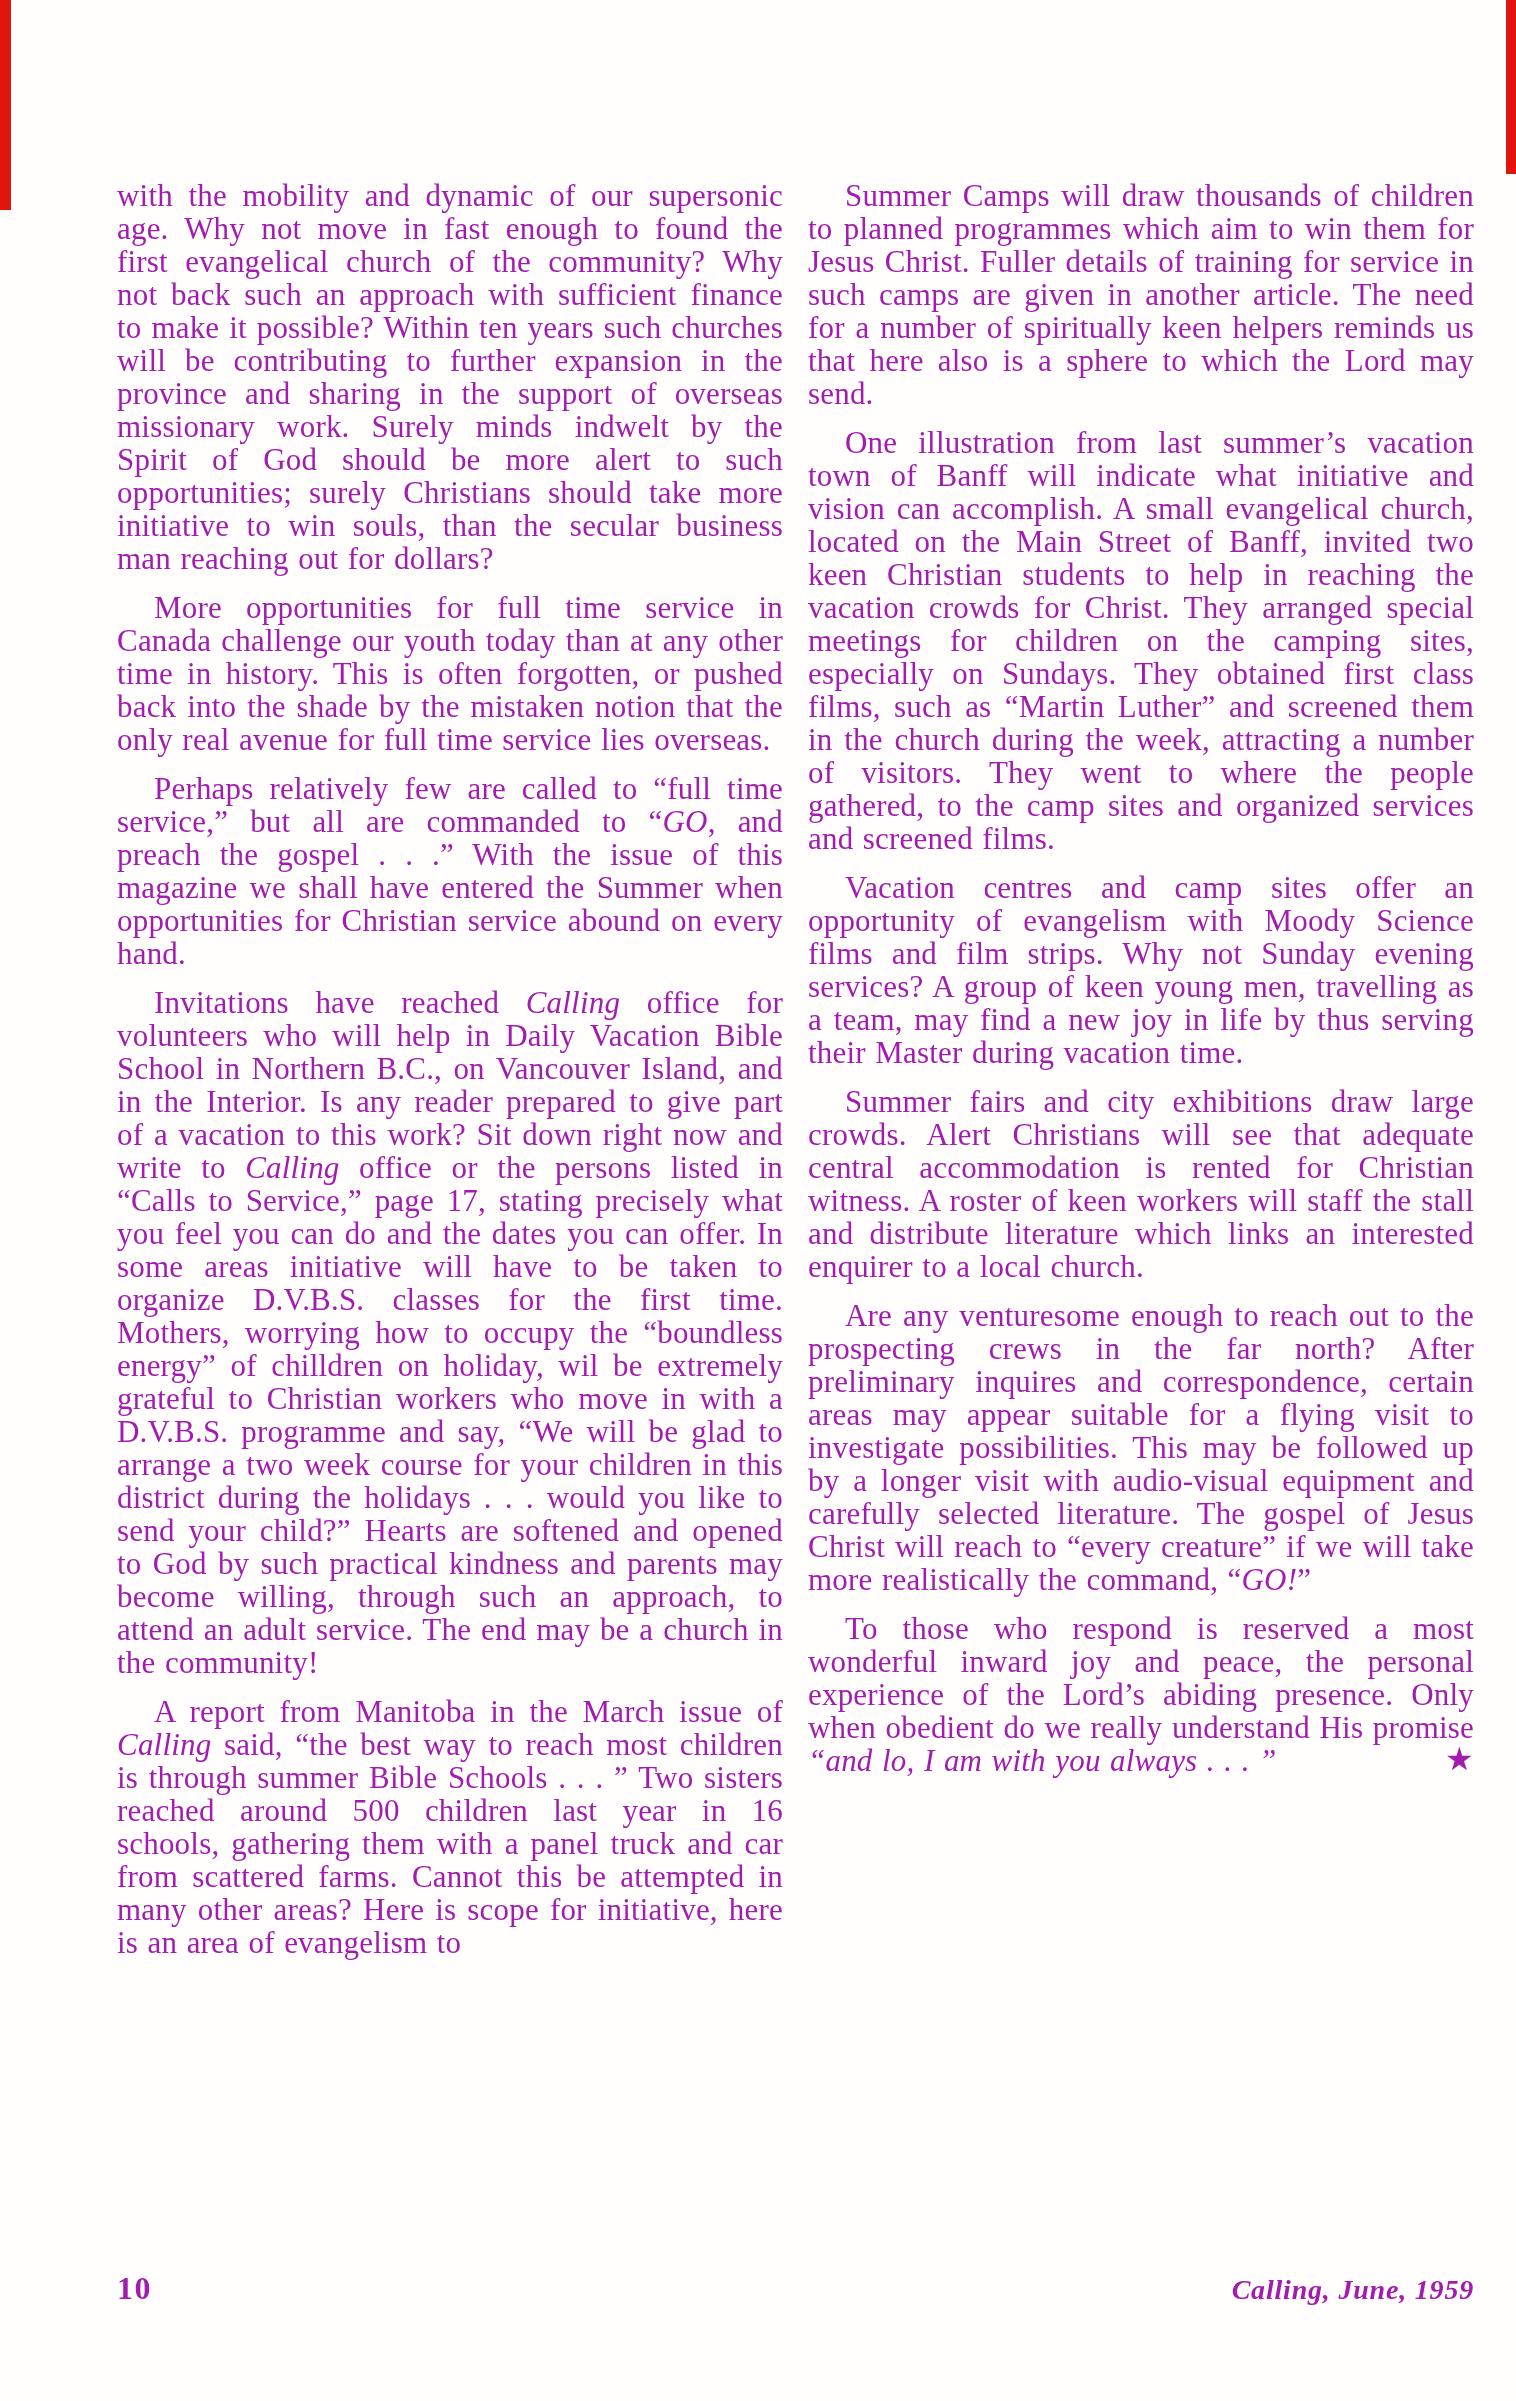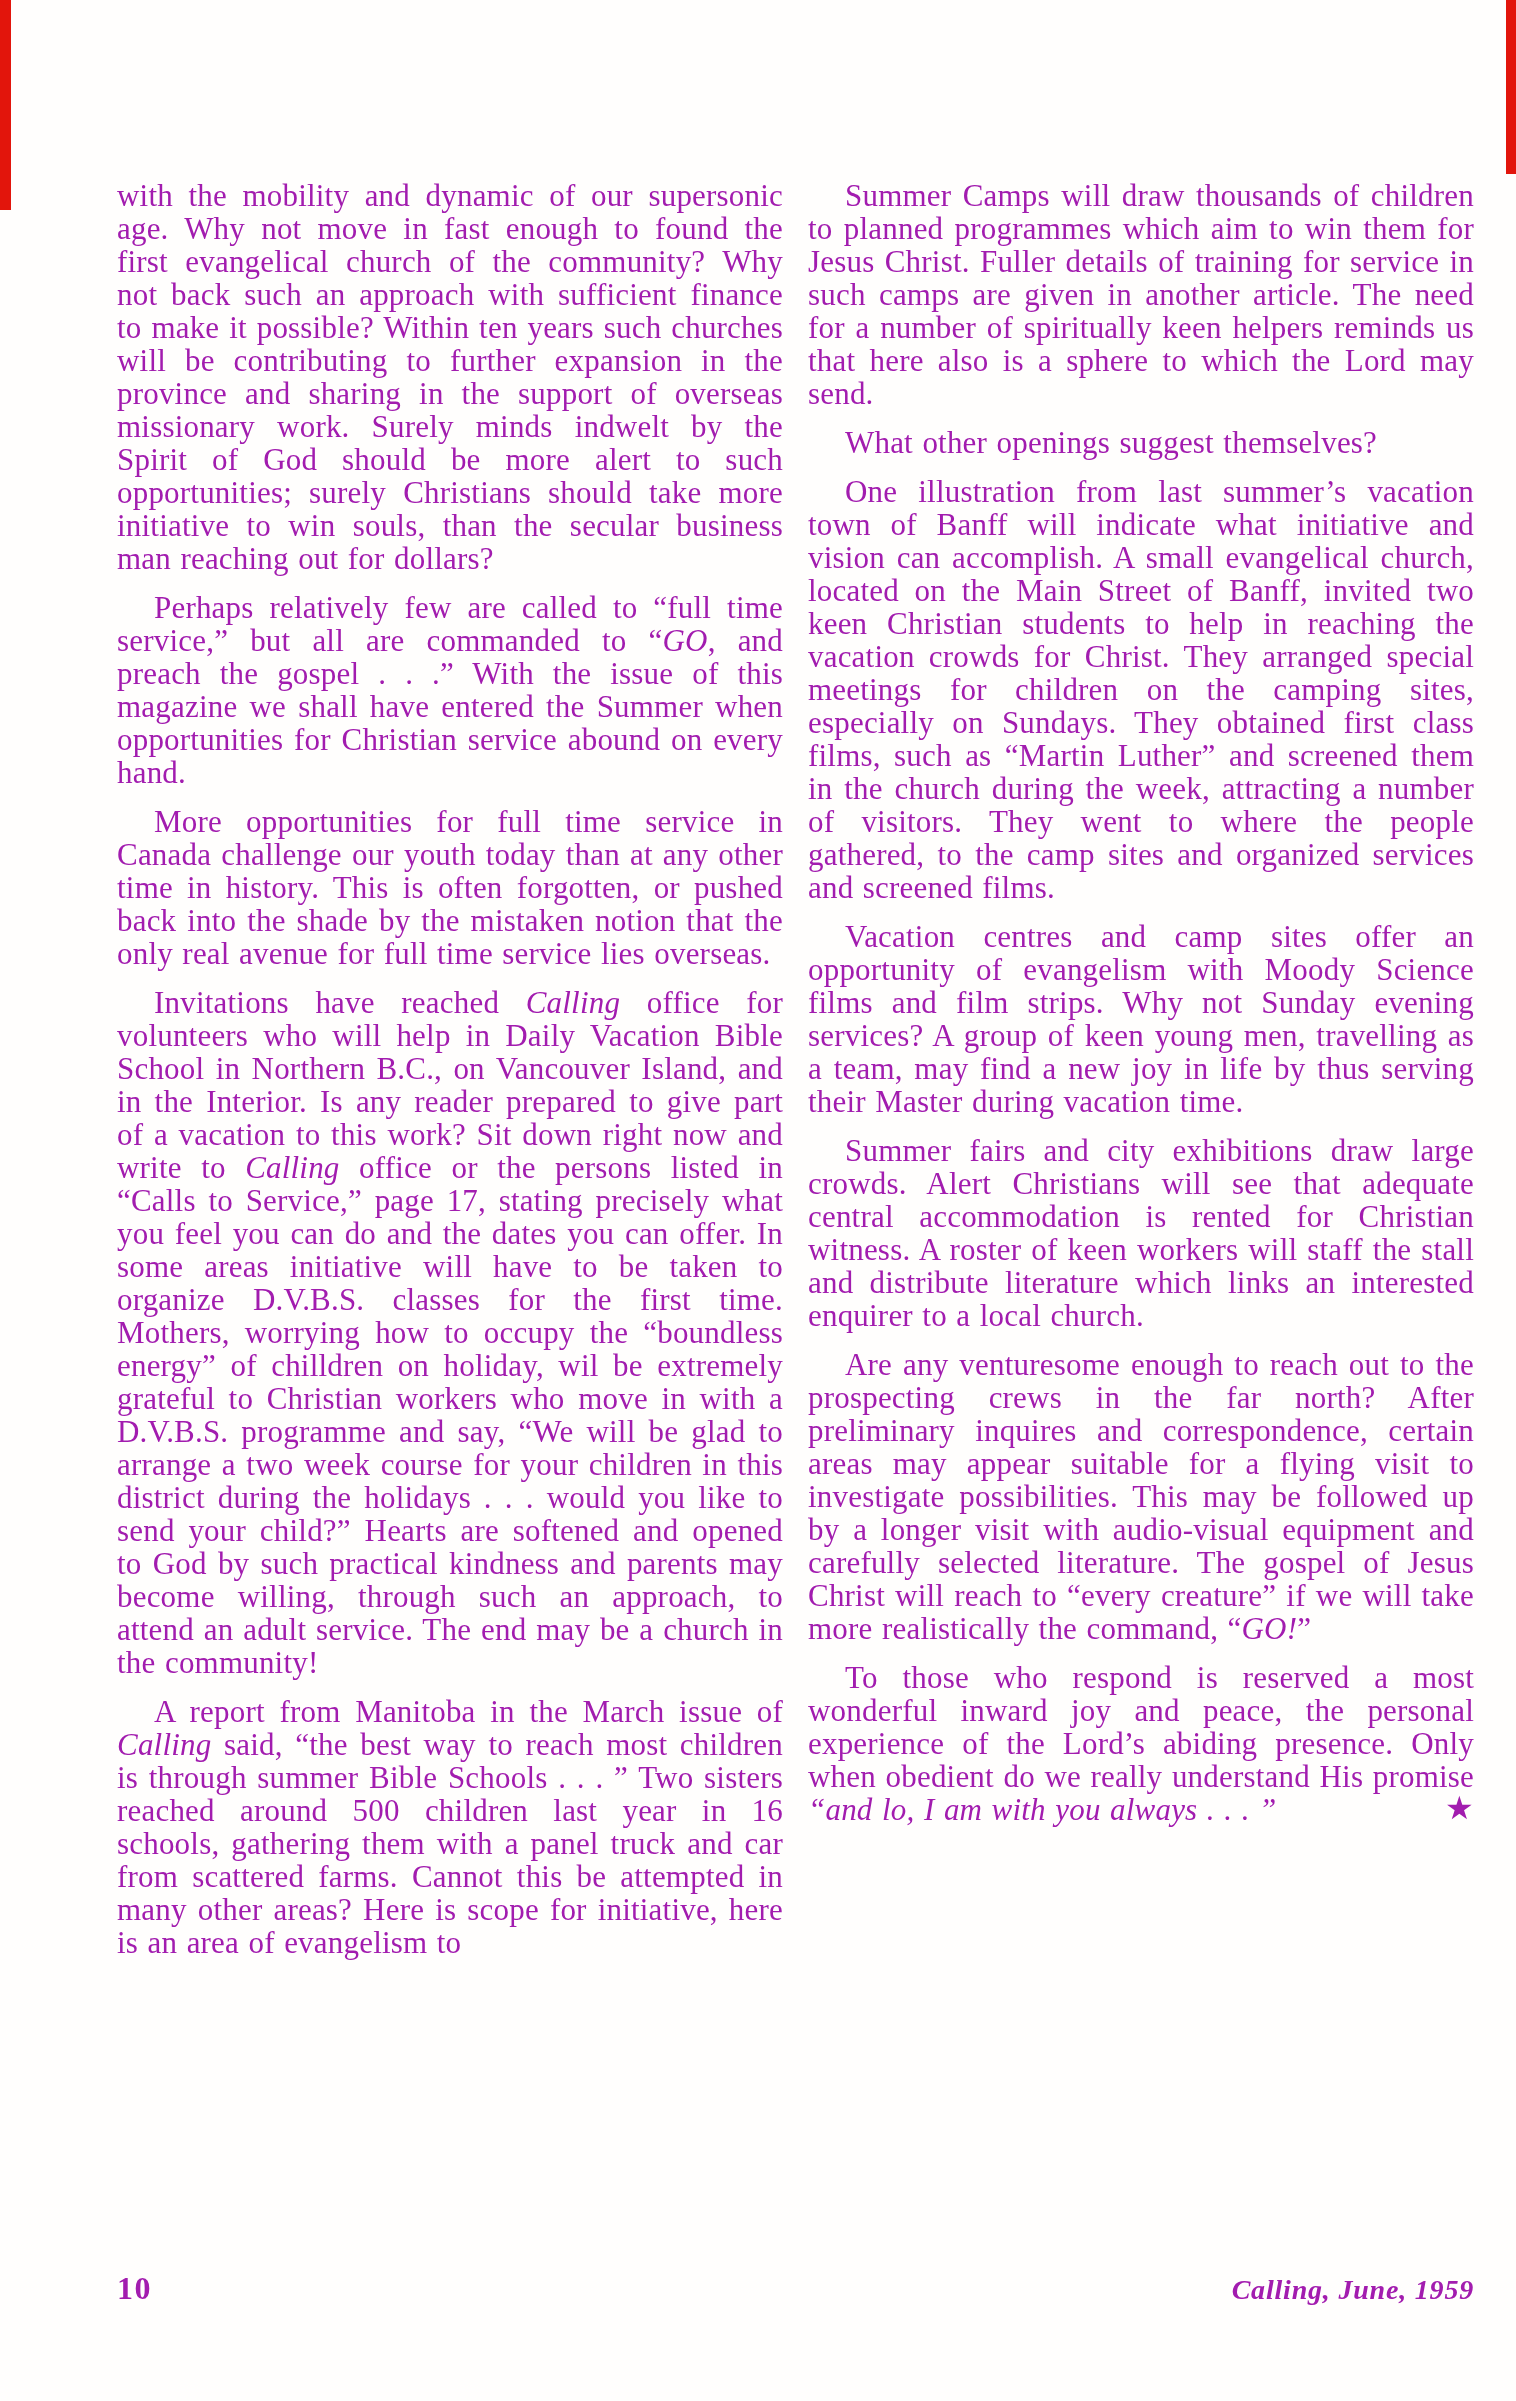--- a/index.html
+++ b/index.html
@@ -79,28 +79,27 @@
 </head>
 <body>
 
 <div class="page">
   <div class="red-bar left" style="background: rgb(226, 21, 12);"></div>
   <div class="red-bar right" style="background: rgb(226, 21, 12);"></div>
 
   <main>
     <section class="col left">
         <p><span>with the mobility and dynamic of our supersonic age. Why not move in fast enough to found the first evangelical church of the community? Why not back such an approach with sufficient finance to make it possible? Within ten years such churches will be contributing to further expansion in the province and sharing in the support of overseas missionary work. Surely minds indwelt by the Spirit of God should be more alert to such opportunities; surely Christians should take more initiative to win souls, than the secular business man reaching out for dollars?</span></p>
+        <p class="indent"><span>More opportunities for full time service in Canada challenge our youth today than at any other time in history. This is often forgotten, or pushed back into the shade by the mistaken notion that the only real avenue for full time service lies overseas.</span></p>
         <p class="indent"><span>Perhaps relatively few are called to “full time service,” but all are commanded to “</span><em>GO</em><span>, and preach the gospel . . .” With the issue of this magazine we shall have entered the Summer when opportunities for Christian service abound on every hand.</span></p>
-        <p class="indent"><span>More opportunities for full time service in Canada challenge our youth today than at any other time in history. This is often forgotten, or pushed back into the shade by the mistaken notion that the only real avenue for full time service lies overseas.</span></p>
         <p class="indent"><span>Invitations have reached </span><em>Calling</em><span> office for volunteers who will help in Daily Vacation Bible School in Northern B.C., on Vancouver Island, and in the Interior. Is any reader prepared to give part of a vacation to this work? Sit down right now and write to </span><em>Calling</em><span> office or the persons listed in “Calls to Service,” page 17, stating precisely what you feel you can do and the dates you can offer. In some areas initiative will have to be taken to organize D.V.B.S. classes for the first time. Mothers, worrying how to occupy the “boundless energy” of chilldren on holiday, wil be extremely grateful to Christian workers who move in with a D.V.B.S. programme and say, “We will be glad to arrange a two week course for your children in this district during the holidays . . . would you like to send your child?” Hearts are softened and opened to God by such practical kindness and parents may become willing, through such an approach, to attend an adult service. The end may be a church in the community!</span></p>
         <p class="indent"><span>A report from Manitoba in the March issue of </span><em>Calling</em><span> said, “the best way to reach most children is through summer Bible Schools . . . ” Two sisters reached around 500 children last year in 16 schools, gathering them with a panel truck and car from scattered farms. Cannot this be attempted in many other areas? Here is scope for initiative, here is an area of evangelism to</span></p>
       </section>
     <section class="col right">
         <p class="indent"><span>Summer Camps will draw thousands of children to planned programmes which aim to win them for Jesus Christ. Fuller details of training for service in such camps are given in another article. The need for a number of spiritually keen helpers reminds us that here also is a sphere to which the Lord may send.</span></p>
-        <p class="indent"><span>What other openings suggest themselves?</span></p>
         <p class="indent"><span>One illustration from last summer’s vacation town of Banff will indicate what initiative and vision can accomplish. A small evangelical church, located on the Main Street of Banff, invited two keen Christian students to help in reaching the vacation crowds for Christ. They arranged special meetings for children on the camping sites, especially on Sundays. They obtained first class films, such as “Martin Luther” and screened them in the church during the week, attracting a number of visitors. They went to where the people gathered, to the camp sites and organized services and screened films.</span></p>
         <p class="indent"><span>Vacation centres and camp sites offer an opportunity of evangelism with Moody Science films and film strips. Why not Sunday evening services? A group of keen young men, travelling as a team, may find a new joy in life by thus serving their Master during vacation time.</span></p>
         <p class="indent"><span>Summer fairs and city exhibitions draw large crowds. Alert Christians will see that adequate central accommodation is rented for Christian witness. A roster of keen workers will staff the stall and distribute literature which links an interested enquirer to a local church.</span></p>
         <p class="indent"><span>Are any venturesome enough to reach out to the prospecting crews in the far north? After preliminary inquires and correspondence, certain areas may appear suitable for a flying visit to investigate possibilities. This may be followed up by a longer visit with audio-visual equipment and carefully selected literature. The gospel of Jesus Christ will reach to “every creature” if we will take more realistically the command, “</span><em>GO!</em><span>”</span></p>
         <p class="indent rel"><span>To those who respond is reserved a most wonderful inward joy and peace, the personal experience of the Lord’s abiding presence. Only when obedient do we really understand His promise </span><em>“and lo, I am with you always . . . ”</em><span class="star">★</span></p>
       </section>
   </main>
 
   <div class="footer">
     <span class="page-number">10</span>

